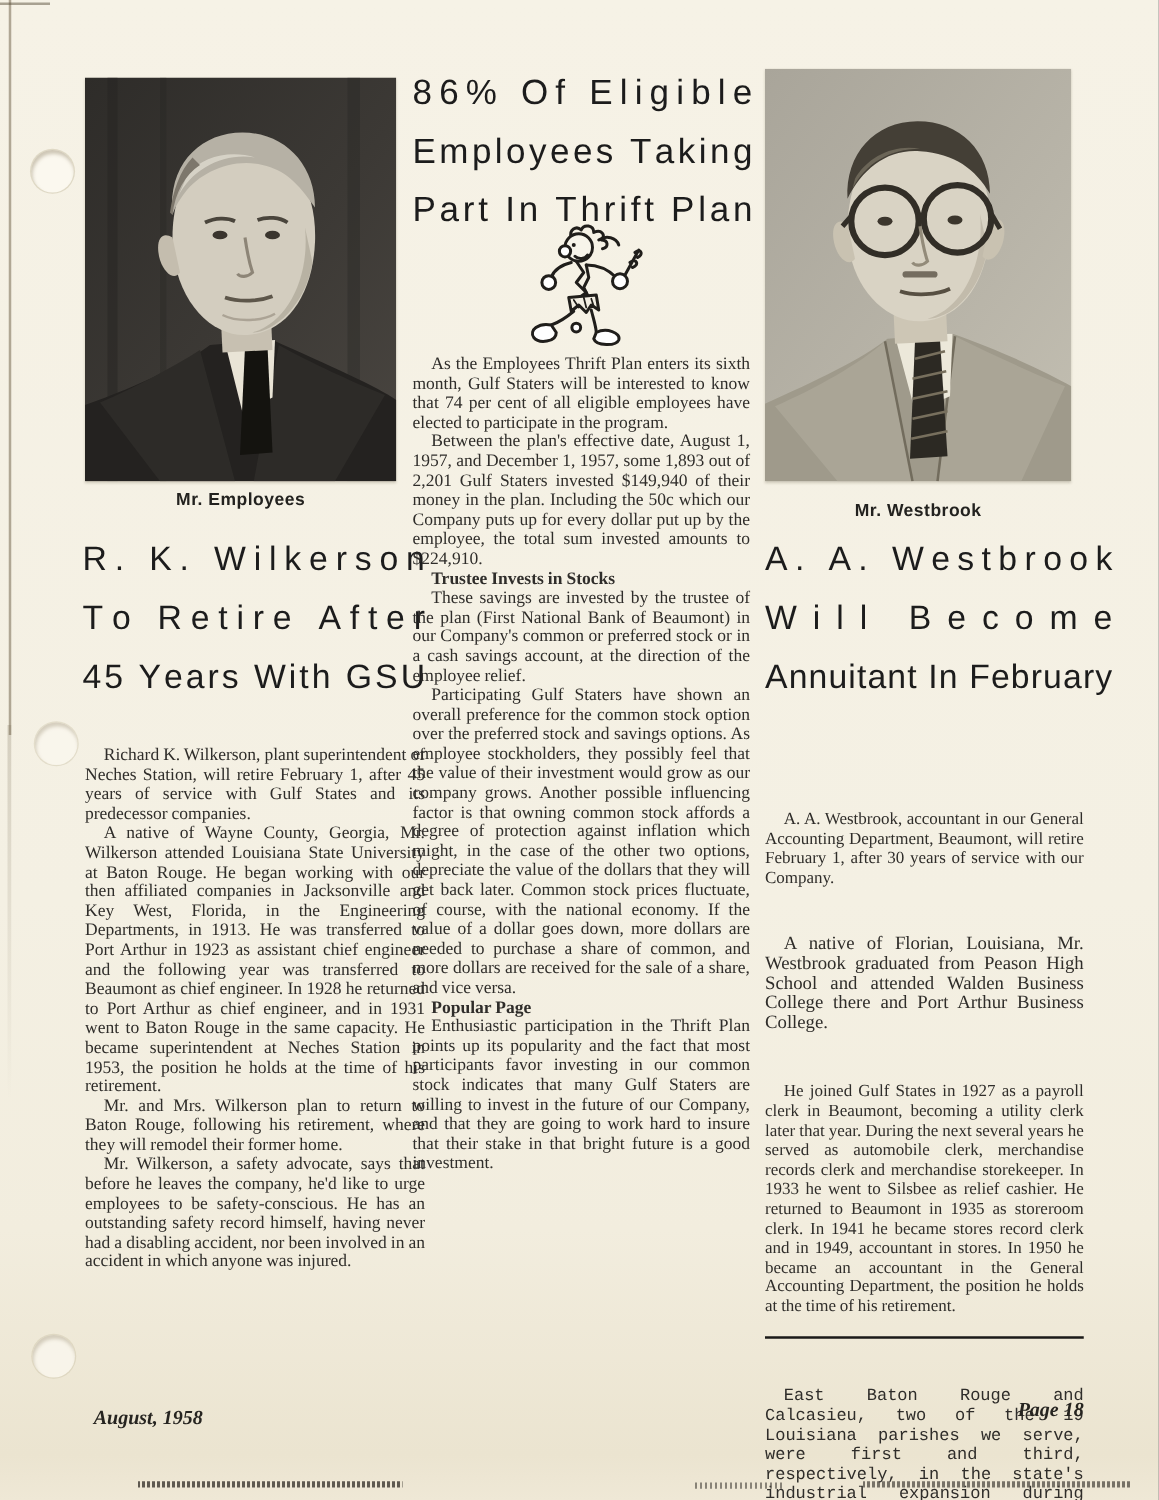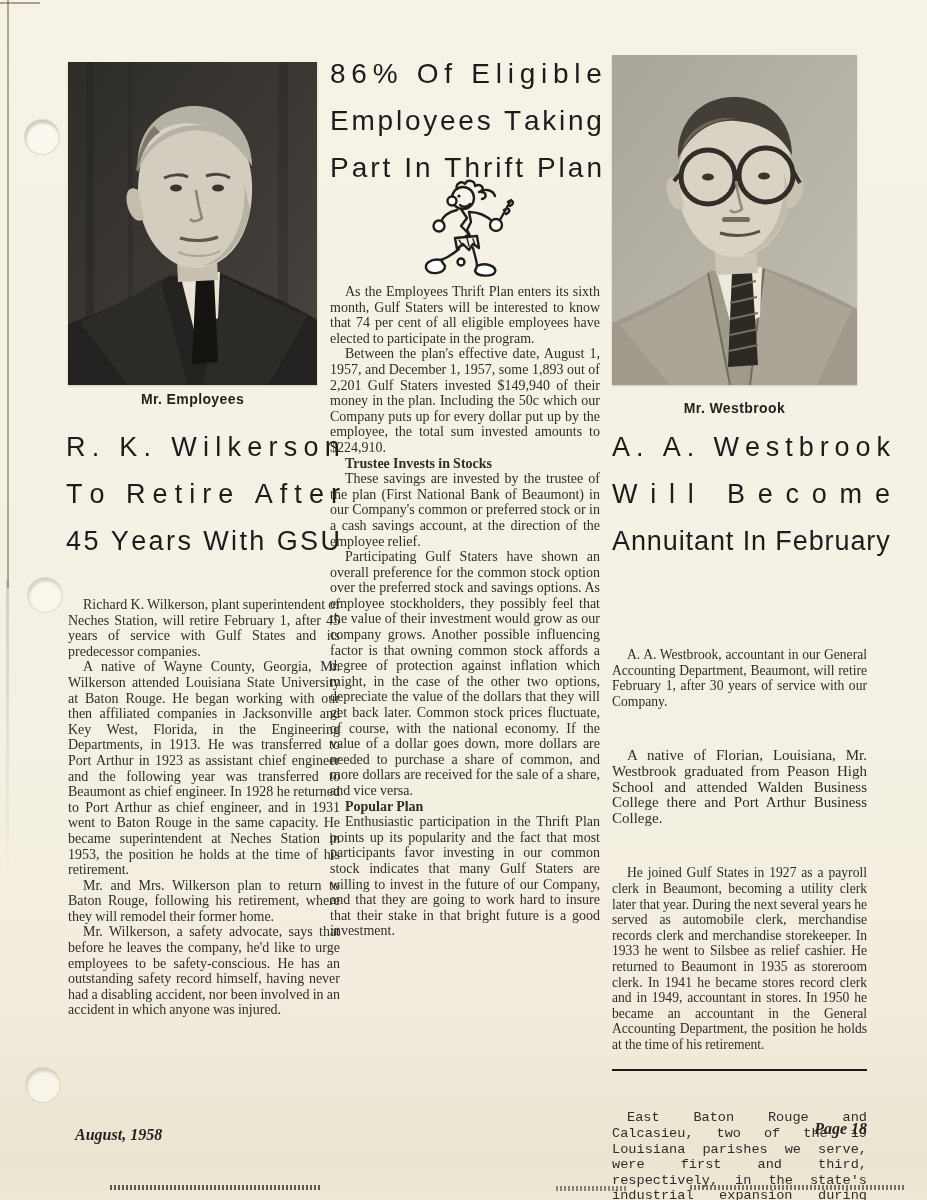--- a/index.html
+++ b/index.html
@@ -144,21 +144,21 @@
       </g>
     </svg>
   </figure>
 
   <div class="body" style="left:330px;top:284px;width:270px;">
     <p>As the Employees Thrift Plan enters its sixth month, Gulf Staters will be interested to know that 74 per cent of all eligible employees have elected to participate in the program.</p>
     <p>Between the plan's effective date, August 1, 1957, and December 1, 1957, some 1,893 out of 2,201 Gulf Staters invested $149,940 of their money in the plan. Including the 50c which our Company puts up for every dollar put up by the employee, the total sum invested amounts to $224,910.</p>
     <p class="subhead">Trustee Invests in Stocks</p>
     <p>These savings are invested by the trustee of the plan (First National Bank of Beaumont) in our Company's common or preferred stock or in a cash savings account, at the direction of the employee relief.</p>
     <p>Participating Gulf Staters have shown an overall preference for the common stock option over the preferred stock and savings options. As employee stockholders, they possibly feel that the value of their investment would grow as our company grows. Another possible influencing factor is that owning common stock affords a degree of protection against inflation which might, in the case of the other two options, depreciate the value of the dollars that they will get back later. Common stock prices fluctuate, of course, with the national economy. If the value of a dollar goes down, more dollars are needed to purchase a share of common, and more dollars are received for the sale of a share, and vice versa.</p>
-    <p class="subhead">Popular Plan</p>
+    <p class="subhead">Popular Page</p>
     <p>Enthusiastic participation in the Thrift Plan points up its popularity and the fact that most participants favor investing in our common stock indicates that many Gulf Staters are willing to invest in the future of our Company, and that they are going to work hard to insure that their stake in that bright future is a good investment.</p>
   </div>
 
   <figure class="photo" style="left:612px;top:55px;">
     <svg width="245" height="330" viewBox="0 0 245 330">
       <defs>
         <linearGradient id="ebg" x1="0" y1="0" x2="1" y2="1">
           <stop offset="0" stop-color="#a9a59a"></stop>
             <stop offset=".6" stop-color="#b8b4a8"></stop>
             <stop offset="1" stop-color="#c3bfb2"></stop>

